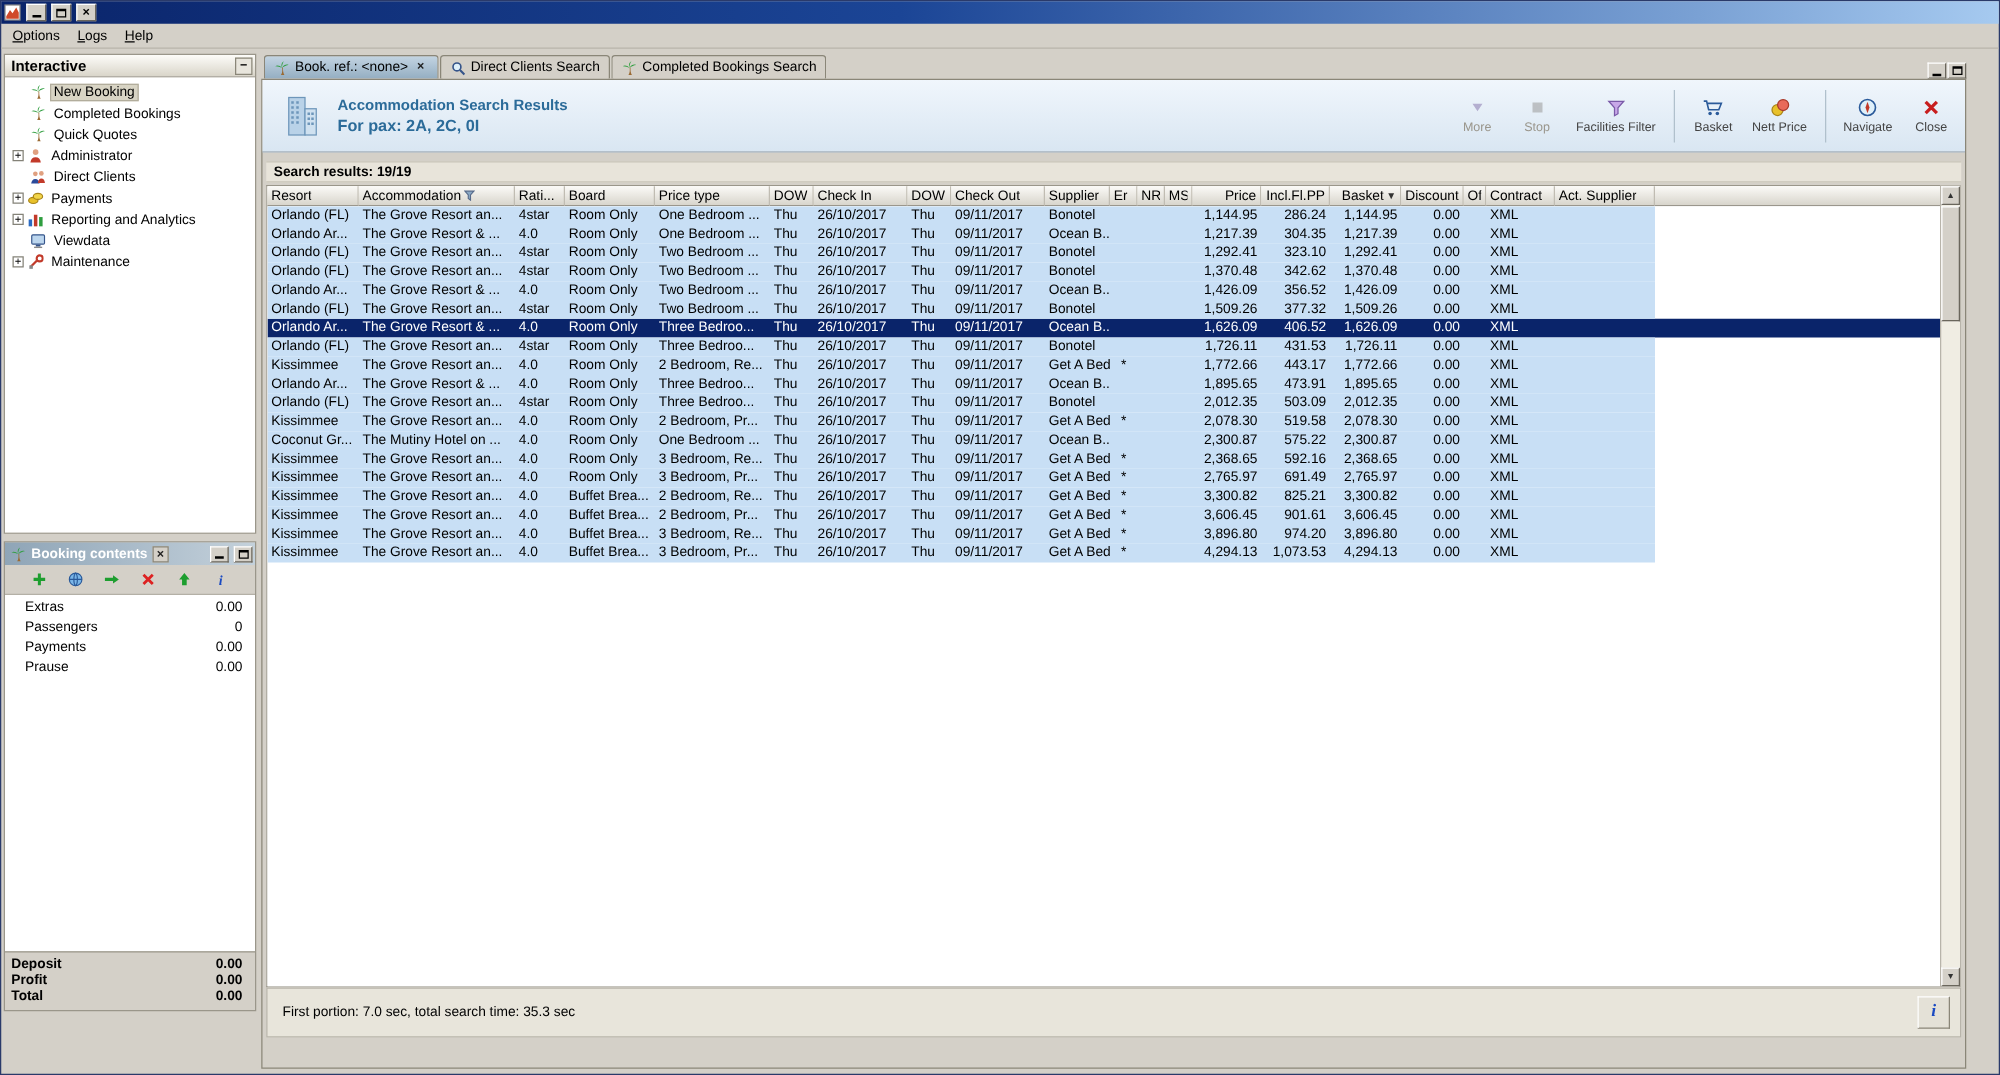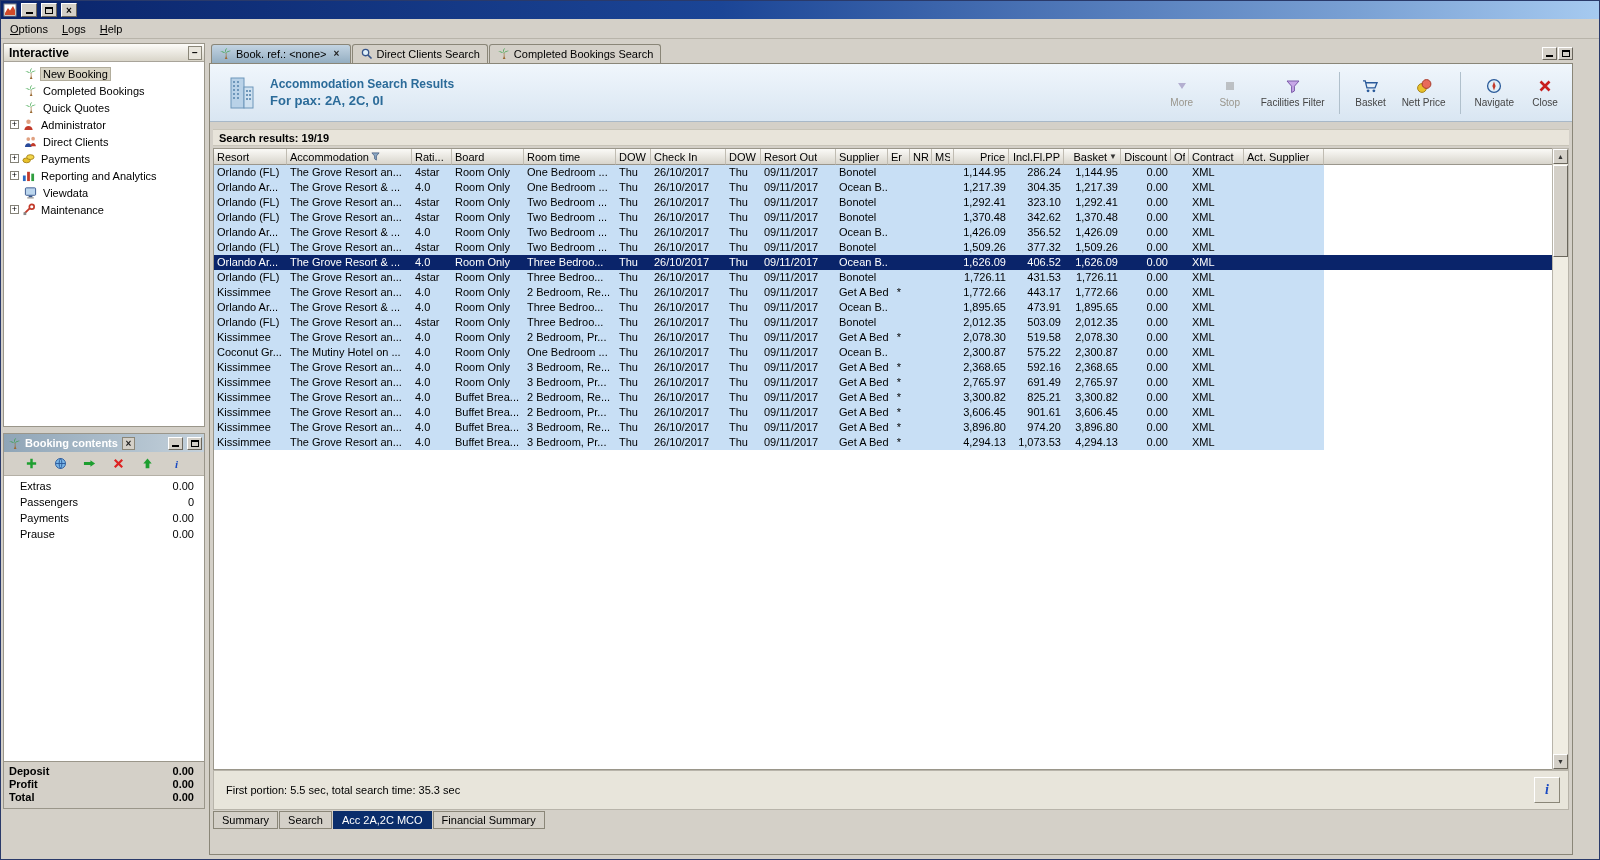--- a/index.html
+++ b/index.html
@@ -40,21 +40,21 @@
   .bc-toolbar{flex:0 0 24px;display:flex;align-items:center;justify-content:center;gap:11px;border-bottom:1px solid #b4b0a6;}
   .bc-tool{width:18px;height:18px;display:flex;align-items:center;justify-content:center;}
   .bc-list{flex:1;background:#fff;padding-top:2px;}
   .bc-row{height:16px;display:flex;align-items:center;padding:0 10px 0 16px;}
   .bc-row .bcl{flex:1;}
   .bc-totals{border-top:1px solid #9a968a;padding:3px 10px 4px 5px;}
   .bc-trow{height:13px;display:flex;font-weight:bold;}
   .bc-trow .bcl{flex:1;}
   
   .main{flex:1;display:flex;flex-direction:column;min-width:0;padding:4px 26px 4px 2px;}
-  .tabbar{flex:0 0 20px;display:flex;align-items:center;gap:1px;padding-left:2px;}
+  .tabbar{flex:0 0 20px;display:flex;align-items:flex-end;gap:1px;padding-left:2px;}
   .tab{height:19px;display:flex;align-items:center;gap:4px;padding:0 7px;border:1px solid #8a8678;border-bottom:none;border-radius:3px 3px 0 0;background:#d4d0c8;}
   .tab.active{background:linear-gradient(#c3d4e2,#94aec2);}
   .tab .tlabel{white-space:nowrap;}
   .tab .tclose{width:12px;height:12px;font-size:10px;line-height:11px;text-align:center;font-weight:bold;color:#222;}
   .tb-sp{flex:1;}
   .main-panel{flex:1;border:1px solid #8a8678;background:#d4d0c8;display:flex;flex-direction:column;min-height:0;padding-bottom:24px;}
   .phdr{flex:0 0 58px;background:linear-gradient(#f0f6fc,#d9e6f2);border-bottom:1px solid #a8b8c8;display:flex;align-items:center;padding:0 10px 0 14px;gap:10px;}
   .ptitles{flex:1;min-width:0;}
   .h1{font-size:12px;font-weight:bold;color:#2b6b99;}
   .h2{font-size:13px;font-weight:bold;color:#2b6b99;margin-top:2px;}
@@ -474,33 +474,33 @@
                     </svg>
                   </span>
                 </div>
                 <div class="gcell h" style="width: 40px;">
                   <span class="hlab">Rati...</span>
                 </div>
                 <div class="gcell h" style="width: 72px;">
                   <span class="hlab">Board</span>
                 </div>
                 <div class="gcell h" style="width: 92px;">
-                  <span class="hlab">Room time</span>
+                  <span class="hlab">Price type</span>
                 </div>
                 <div class="gcell h" style="width: 35px;">
                   <span class="hlab">DOW</span>
                 </div>
                 <div class="gcell h" style="width: 75px;">
                   <span class="hlab">Check In</span>
                 </div>
                 <div class="gcell h" style="width: 35px;">
                   <span class="hlab">DOW</span>
                 </div>
                 <div class="gcell h" style="width: 75px;">
-                  <span class="hlab">Resort Out</span>
+                  <span class="hlab">Check Out</span>
                 </div>
                 <div class="gcell h" style="width: 52px;">
                   <span class="hlab">Supplier</span>
                 </div>
                 <div class="gcell h" style="width: 22px;">
                   <span class="hlab">Er</span>
                 </div>
                 <div class="gcell h" style="width: 22px;">
                   <span class="hlab">NR</span>
                 </div>
@@ -990,26 +990,20 @@
                 </div>
               </div>
           </div>
           <div class="vscroll">
             <span class="sbtn">▲</span>
             <span class="thumb"></span>
             <span class="sbtn bottom">▼</span>
           </div>
         </div>
         <div class="status-strip">
-          <span>First portion: 5.5 sec, total search time: 35.3 sec</span>
+          <span>First portion: 7.0 sec, total search time: 35.3 sec</span>
           <span class="spacer"></span>
           <span class="info-btn">i</span>
         </div>
-        <div class="bottom-tabs" id="bottomTabs">
-            <span class="btab">Summary</span>
-            <span class="btab">Search</span>
-            <span class="btab active">Acc 2A,2C MCO</span>
-            <span class="btab">Financial Summary</span>
-          </div>
       </div>
     </div>
   </div>
 </div>
 
 </body></html>

